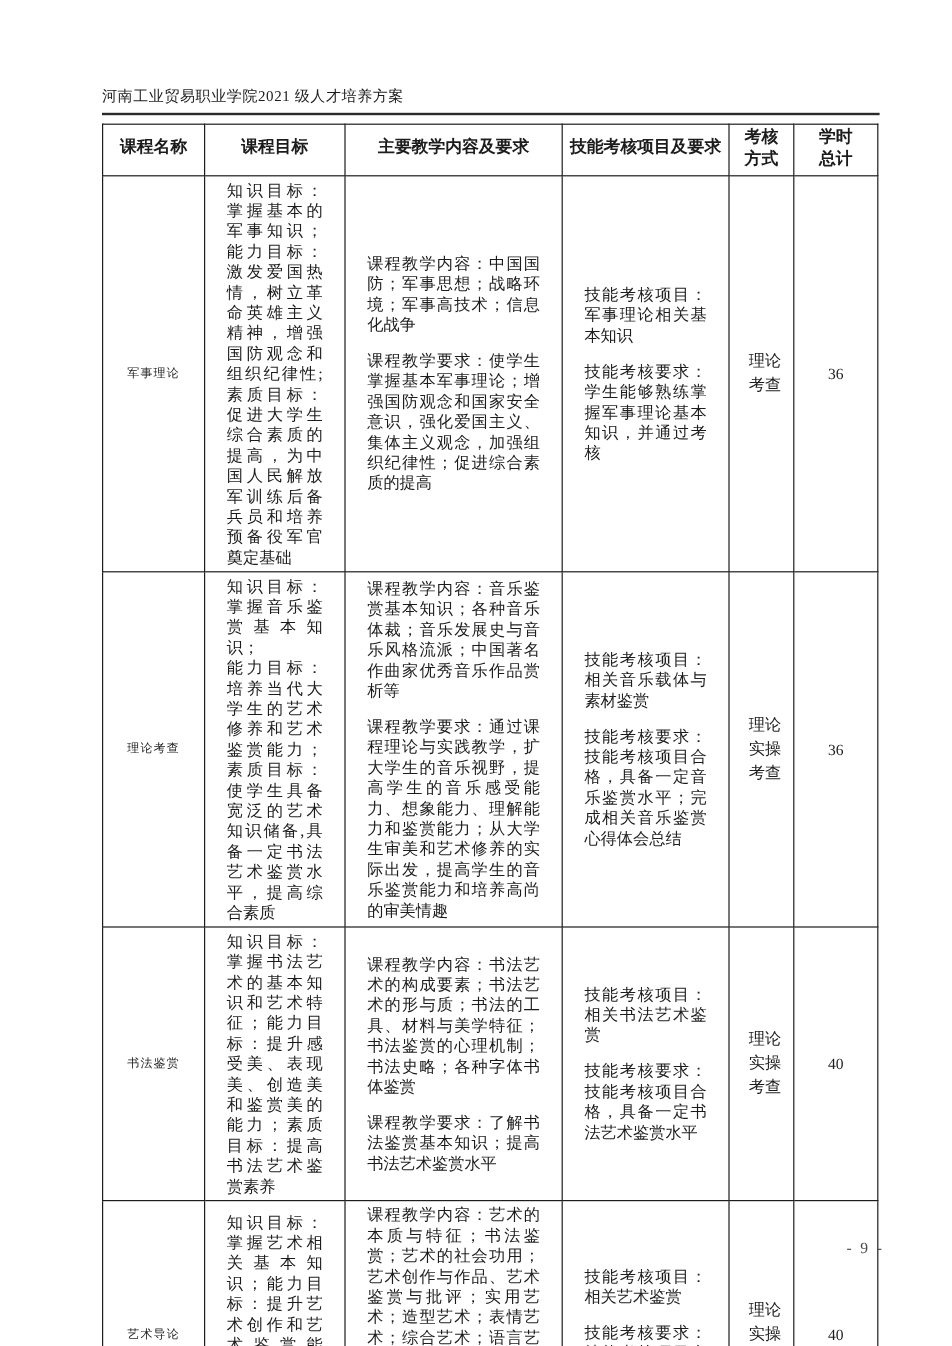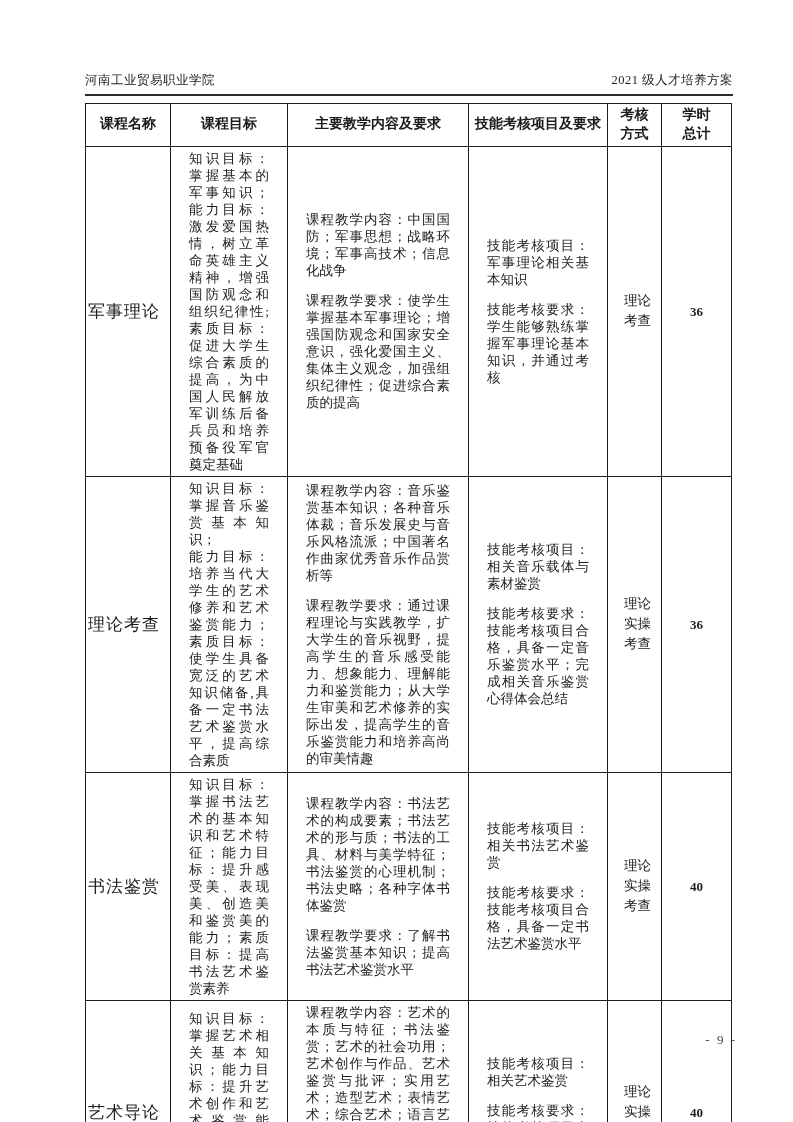--- a/index.html
+++ b/index.html
@@ -7,21 +7,21 @@
   body {
     width: 793px; height: 1122px;
     background: #ffffff;
     color: #1c1c1c;
     font-family: "Liberation Serif", "DejaVu Serif", serif;
     position: relative;
     overflow: hidden;
   }
   .doc-header {
     position: absolute; left: 85px; top: 72px; width: 648px;
-    display: flex; justify-content: space-between;
+    display: flex; justify-content: flex-start;
     font-size: 12.5px; letter-spacing: 0.5px;
   }
   .header-rule {
     position: absolute; left: 85px; top: 94px; width: 648px;
     height: 0; border-top: 2px solid #2a2a2a;
   }
   table.course-table {
     position: absolute; left: 85px; top: 103px; width: 646px;
     border-collapse: collapse; table-layout: fixed;
     border: 1px solid #0ea5e9;
@@ -34,28 +34,28 @@
   }
   .course-table td {
     font-size: 13.5px; line-height: 17px;
     vertical-align: middle; padding: 3px 18px;
   }
   tr.hrow { height: 40px; }
   tr.r0 { height: 247px; }
   tr.r1 { height: 261px; }
   tr.r2 { height: 192px; }
   tr.r3 { height: 167px; }
-  td.c-name { text-align: left; font-size: 17px; letter-spacing: 1px; padding: 0 2px; }
+  td.c-name { text-align: center; font-size: 10px; letter-spacing: 1px; padding: 0 2px; }
   td.c-obj { text-align: justify; text-justify: inter-ideograph; white-space: pre-line; }
   td.c-content, td.c-assess { text-align: justify; text-justify: inter-ideograph; }
   td.c-content p, td.c-assess p { margin: 0; }
   td.c-content p.gap, td.c-assess p.gap { margin-top: 13px; }
   td.v-top { vertical-align: top; }
   td.c-method { text-align: right; line-height: 20px; padding: 0 10px; }
-  td.c-hours { text-align: center; font-size: 13px; font-weight: bold; }
+  td.c-hours { text-align: center; font-size: 13px; }
   .page-number {
     position: absolute; top: 1032px; right: 56px;
     font-size: 13px; color: #4a4a4a; letter-spacing: 2px;
   }
 </style>
 </head>
 <body>
 
 <div class="doc-header">
   <span>河南工业贸易职业学院</span>

